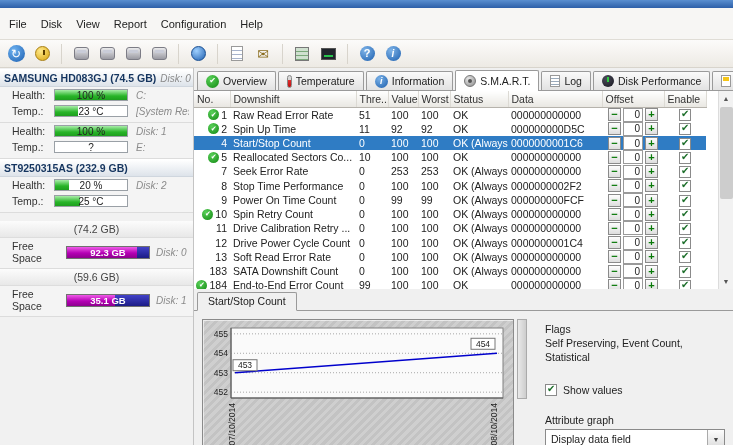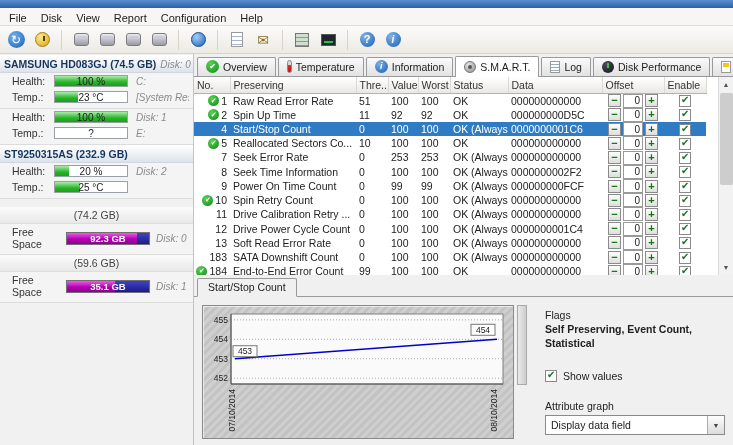--- a/index.html
+++ b/index.html
@@ -1,19 +1,19 @@
 <!DOCTYPE html>
 <html><head>
 <meta charset="utf-8">
 <style>
 *{box-sizing:border-box;margin:0;padding:0}
 body{font-family:"Liberation Sans",sans-serif;background:#888}
 .app{position:relative;width:733px;height:445px;background:#f0f0f0;overflow:hidden;font-size:11px;color:#222;margin:0 auto}
 .titlebar{height:8px;background:linear-gradient(#5a8fd0,#2d5fa8)}
-.menubar{display:flex;align-items:flex-end;height:18px;background:#f7f6f4;border-bottom:1px solid #e0ddd6;padding-left:2px}
+.menubar{display:flex;align-items:center;height:32px;background:#f7f6f4;border-bottom:1px solid #e0ddd6;padding-left:2px}
 .menu-item{padding:1px 7px;font-size:11px;cursor:default}
 .toolbar{display:flex;align-items:center;height:28px;background:linear-gradient(#fcfbfa,#edeae4);border-bottom:1px solid #d8d4cc;padding-left:4px;gap:2px}
 .tbtn{width:24px;height:24px;display:flex;align-items:center;justify-content:center;border:1px solid transparent;border-radius:2px}
 .tsep{width:6px;height:20px;border-right:1px solid #d8d4cc;margin-right:5px}
 .ticon{width:17px;height:17px;display:flex;align-items:center;justify-content:center;font-size:13px;line-height:1}
 .ti-refresh{color:#fff;background:radial-gradient(circle at 35% 30%,#6db1f0,#1c5fb0);border-radius:50%;font-size:12px}
 .ti-refresh::after{content:"\21bb"}
 .ti-schedule{background:radial-gradient(circle at 35% 30%,#ffe98a,#d9a510);border:1px solid #a87e10;border-radius:50%;position:relative;width:15px;height:15px}
 .ti-schedule::after{content:"";position:absolute;left:7px;top:3px;width:2px;height:5px;background:#5a3c00}
 .ti-disk{background:linear-gradient(#eaeaec,#9a9aa2);border:1px solid #7c7c85;border-radius:3px;width:15px;height:13px;position:relative}
@@ -42,21 +42,21 @@
 .dp-extra{color:#8a8a8a;font-size:10px;white-space:nowrap;overflow:hidden;font-style:italic}
 .vol-gap{height:8px}
 .vol-panel{border-bottom:1px solid #dcdcdc;padding-bottom:4px;background:#f4f4f4}
 .vol-size{text-align:center;font-size:10.5px;color:#444;background:linear-gradient(#fcfcfc,#e8e8e8);padding:2px;border-bottom:1px solid #ddd}
 .vol-row{display:flex;align-items:center;padding:2px 4px 0 12px;font-size:10.5px;color:#333}
 .vol-label{width:54px;flex:none}
 .vbar{width:84px;height:13px;border:1px solid #707070;background:linear-gradient(#4242c8,#1c1c86);position:relative;margin-right:6px;flex:none}
 .vbar-fill{position:absolute;left:0;top:0;bottom:0;background:linear-gradient(#f05ae8,#b400b4 55%,#8e008e)}
 .vbar-txt{position:absolute;inset:0;display:flex;align-items:center;justify-content:center;color:#fff;font-weight:bold;font-size:9.5px}
 .main{flex:1;display:flex;flex-direction:column;min-width:0}
-.tabsbar{display:flex;align-items:center;height:23px;padding:2px 0 0 3px;border-bottom:1px solid #9a9a9a;background:#f0f0f0}
+.tabsbar{display:flex;align-items:flex-end;height:23px;padding:2px 0 0 3px;border-bottom:1px solid #9a9a9a;background:#f0f0f0}
 .tab{display:flex;align-items:center;gap:4px;padding:0 8px;border:1px solid #9a9a9a;border-bottom:none;border-radius:2px 2px 0 0;background:linear-gradient(#fafafa,#e2e2e2);margin-right:2px;font-size:10.5px;height:19px;white-space:nowrap}
 .tab.active{background:#fff;height:21px;margin-bottom:-1px;z-index:2;position:relative}
 .tabicon{width:13px;height:13px;flex:none;display:flex;align-items:center;justify-content:center;line-height:1}
 .tic-overview{border-radius:50%;background:radial-gradient(circle at 35% 30%,#58d058,#128812);color:#fff;font-size:8px}
 .tic-overview::after{content:"\2714"}
 .tic-temperature{width:5px;height:13px;border-radius:3px;background:linear-gradient(#d8d8d8 0%,#d8d8d8 35%,#e03030 35%,#c01010 100%);border:1px solid #888}
 .tic-smart{border-radius:50%;background:radial-gradient(circle at 35% 30%,#e8e8e8,#8a8a8a);border:1px solid #777;width:12px;height:12px;position:relative}
 .tic-smart::after{content:"";position:absolute;left:3px;top:3px;width:4px;height:4px;border-radius:50%;background:#555}
 .tic-information{border-radius:50%;background:radial-gradient(circle at 35% 30%,#79b1e8,#1a5cab);color:#fff;font-size:9px;font-weight:bold;font-style:italic}
 .tic-information::after{content:"i"}
@@ -84,21 +84,21 @@
 .sthumb{width:13px;height:92px;background:#cdcdcd;border-radius:2px;margin-top:1px}
 .sspacer{flex:1}
 .bottom{flex:1;display:flex;flex-direction:column;background:#f0f0f0;padding-top:3px;min-height:0}
 .subtab{display:inline-block;margin-left:3px;padding:2px 10px 3px;border:1px solid #9a9a9a;border-bottom:1px solid #f0f0f0;border-radius:2px 2px 0 0;background:#f0f0f0;font-size:10.5px;position:relative;z-index:2;margin-bottom:-1px;width:max-content}
 .bottompanel{flex:1;border-top:1px solid #9a9a9a;display:flex;padding:8px 6px 2px 8px;min-height:0}
 .chartzone{display:flex;align-items:flex-start}
 .chartbox{width:312px;height:134px;background:repeating-linear-gradient(135deg,#cfcfcf 0 3px,#c3c3c3 3px 6px);border:1px solid #8a8a8a;box-shadow:inset 1px 1px 0 rgba(255,255,255,.6)}
 .chart-scroll{width:10px;height:80px;border:1px solid #aaa;background:linear-gradient(90deg,#e9e9e9,#cdcdcd);margin-left:3px}
 .rightzone{flex:1;padding:4px 8px 0 18px;font-size:10.5px;color:#222}
 .flags-label{margin-bottom:2px}
-.flags-value{font-weight:bold;width:180px;line-height:1.3}
+.flags-value{font-weight:normal;width:180px;line-height:1.3}
 .showvals{display:flex;align-items:center;gap:6px;margin-top:20px}
 .ag-label{margin-top:18px;margin-bottom:3px}
 .dropdown{display:flex;align-items:center;justify-content:space-between;width:180px;height:20px;border:1px solid #8a8a8a;background:#fff;padding-left:5px}
 .dd-arrow{width:17px;height:18px;display:flex;align-items:center;justify-content:center;background:linear-gradient(#fdfdfd,#dcdcdc);border-left:1px solid #aaa;font-size:7px;color:#444}
 </style>
 </head>
 <body>
 
 <div class="app">
   <div class="titlebar"></div>
@@ -283,21 +283,21 @@
               <col style="width:30px">
             <col style="width:32px">
               <col style="width:58px">
               <col style="width:94px">
               <col style="width:62px">
               <col style="width:42px">
           </colgroup>
           <thead>
               <tr>
                 <th>No.</th>
-                <th>Preserving</th>
+                <th>Downshift</th>
                 <th>Thre...</th>
                 <th>Value</th>
                 <th>Worst</th>
                 <th>Status</th>
                 <th>Data</th>
                 <th>Offset</th>
                 <th>Enable</th>
               </tr>
             </thead>
           <tbody>
@@ -378,21 +378,21 @@
                 <td>000000000000</td>
                 <td class="cell-center"><span class="obtn">−</span><span class="oval">0</span><span class="obtn">+</span></td>
                 <td class="cell-center"><span class="cb checked"></span></td>
               </tr>
               <tr class="">
                 <td>
                   <span class="no-cell">
                     <span>8</span>
                   </span>
                 </td>
-                <td>Seek Time Information</td>
+                <td>Stop Time Performance</td>
                 <td>0</td>
                 <td>100</td>
                 <td>100</td>
                 <td>OK (Always...</td>
                 <td>0000000002F2</td>
                 <td class="cell-center"><span class="obtn">−</span><span class="oval">0</span><span class="obtn">+</span></td>
                 <td class="cell-center"><span class="cb checked"></span></td>
               </tr>
               <tr class="">
                 <td>

